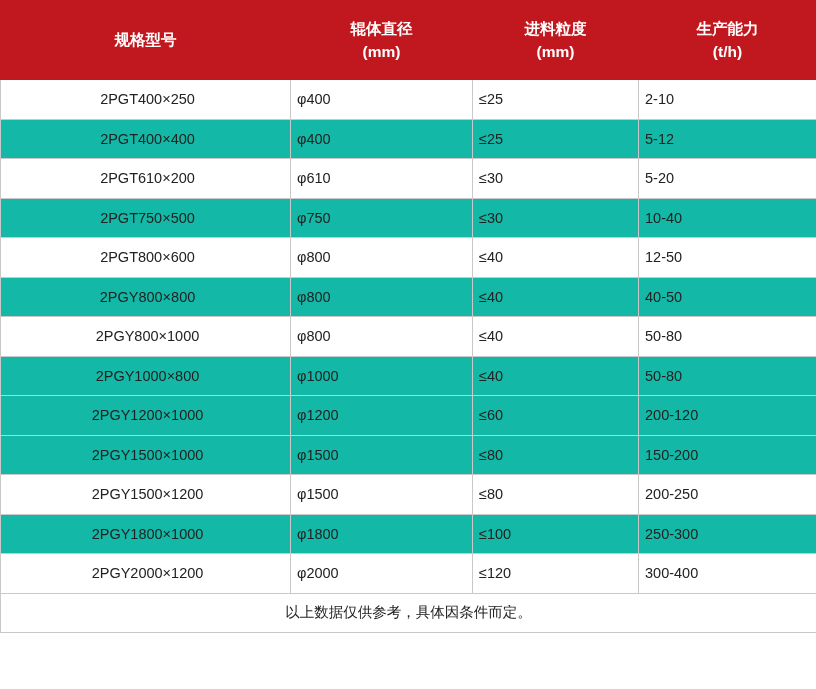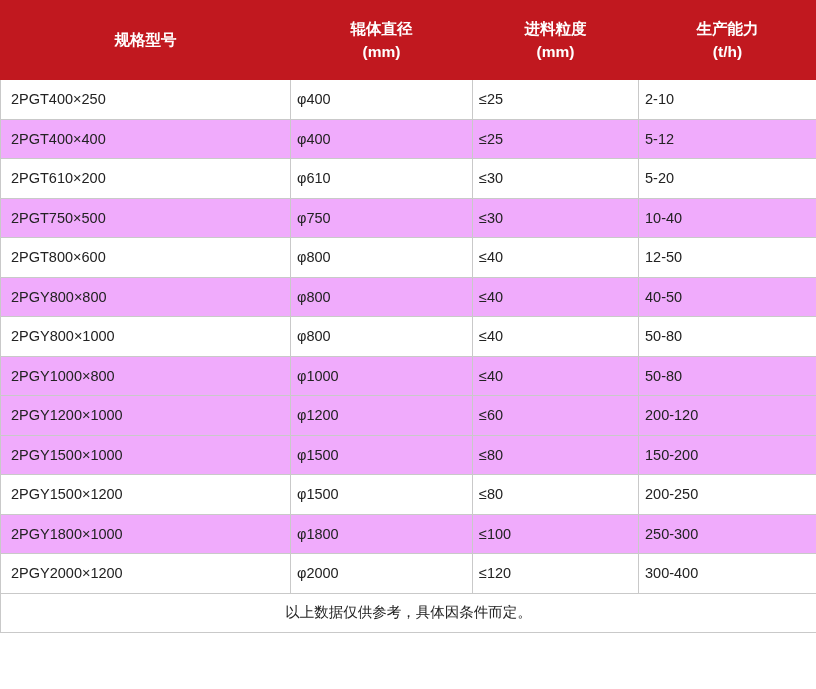--- a/index.html
+++ b/index.html
@@ -37,25 +37,25 @@
   }
   .spec-table thead th .hdr-line {
     display: block;
   }
   .spec-table tbody td {
     height: 38.5px;
     padding: 0 6px;
     background: #ffffff;
   }
   .spec-table tbody tr.alt td {
-    background: #f0abfc;
+    background: #14b8a6;
     margin-left: 39px;
   }
   .spec-table tbody td.col-model {
-    text-align: left;
+    text-align: center;
     padding-left: 10px;
   }
   .spec-table tfoot td {
     height: 38px;
     text-align: center;
     font-size: 14.5px;
     color: #222222;
     background: #ffffff;
     padding: 0 6px;
   }

